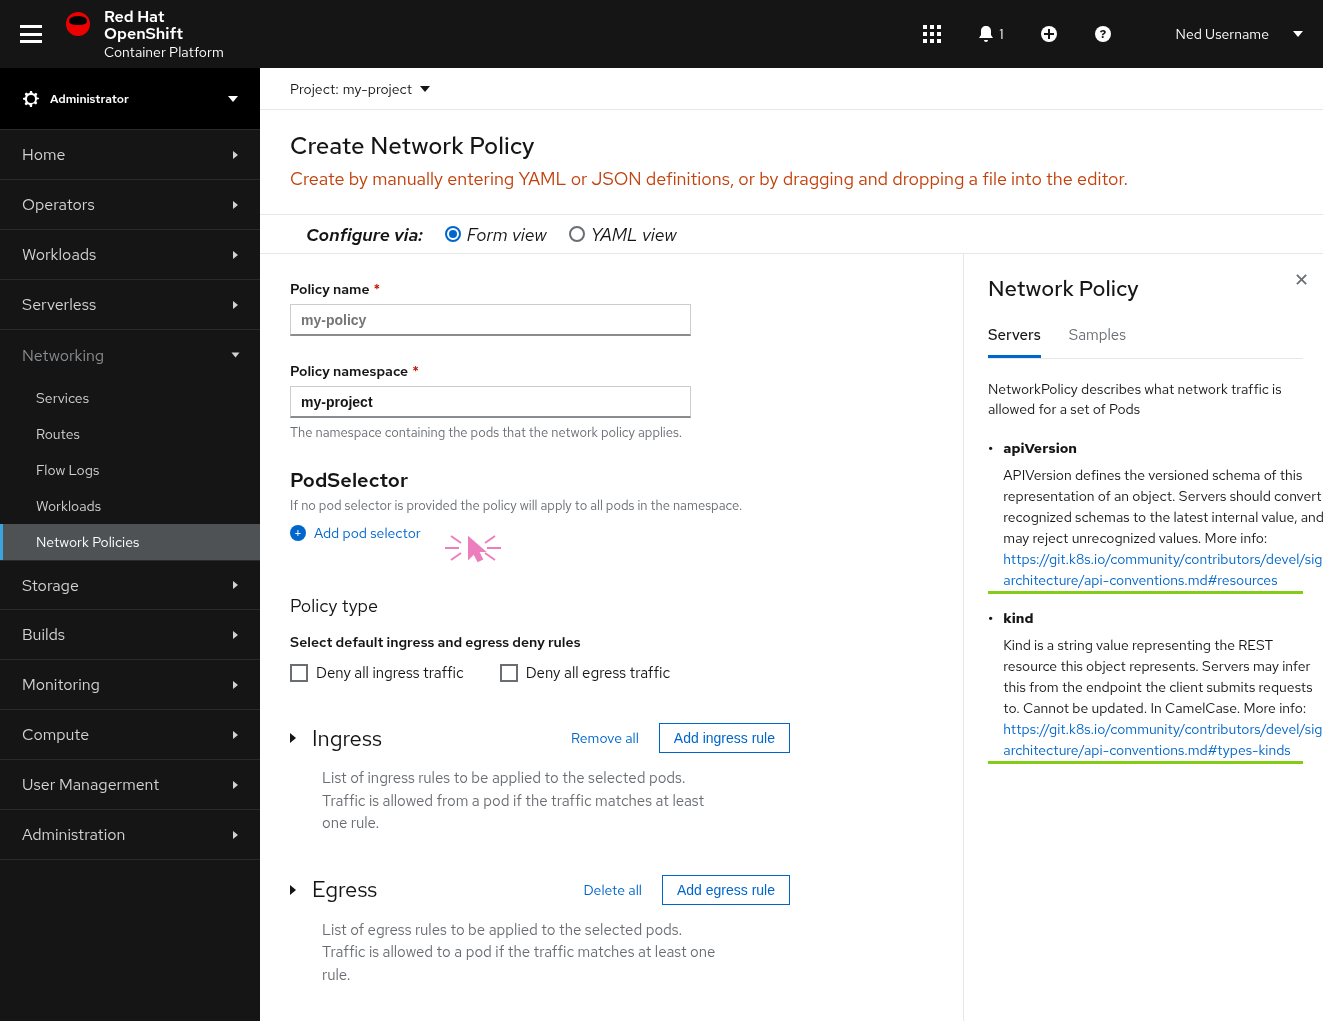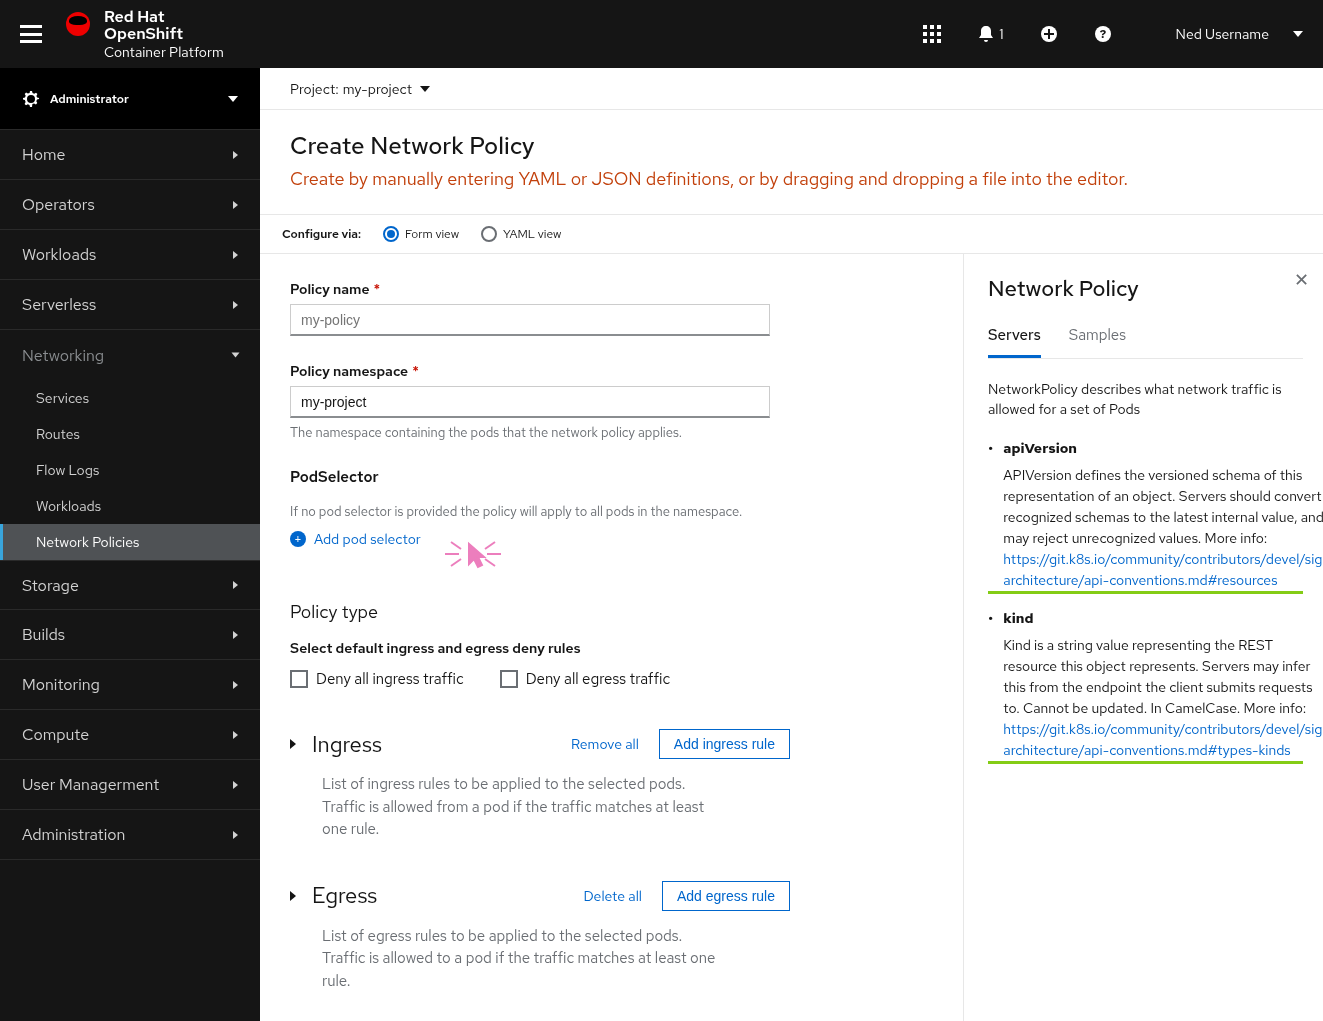--- a/index.html
+++ b/index.html
@@ -36,37 +36,37 @@
 .sub-item{height:36px;display:flex;align-items:center;padding-left:36px;font-size:14px;color:#d2d2d2;cursor:pointer;}
 .sub-item.active{background:#4f5255;color:#fff;border-left:3px solid #39a5dc;padding-left:33px;}
 
 
 .main{flex:1;background:#fff;display:flex;flex-direction:column;overflow:hidden;}
 .proj-bar{height:42px;display:flex;align-items:center;padding:0 30px;border-bottom:1px solid #e7e7e7;font-size:14px;gap:4px;}
 .proj-caret{width:0;height:0;border-left:5px solid transparent;border-right:5px solid transparent;border-top:6px solid #151515;margin-left:4px;}
 .content-head{padding:20px 30px 24px;}
 .page-title{font-size:24px;font-weight:500;margin-bottom:6px;}
 .page-sub{font-size:18px;color:#c2410c;}
-.view-row{height:40px;display:flex;align-items:center;padding:0 22px;border-top:1px solid #e7e7e7;border-bottom:1px solid #e7e7e7;gap:22px;font-size:12px;}
+.view-row{height:40px;display:flex;align-items:center;padding:0 46px;border-top:1px solid #e7e7e7;border-bottom:1px solid #e7e7e7;gap:22px;font-size:18px;font-style:italic;}
 .view-label{font-weight:600;}
 .radio{width:16px;height:16px;border:2px solid #0066cc;border-radius:50%;display:inline-flex;align-items:center;justify-content:center;margin-right:6px;vertical-align:middle;}
 .radio.checked::after{content:"";width:8px;height:8px;background:#0066cc;border-radius:50%;}
 .radio.unchecked{border-color:#6a6e73;}
 .radio-opt{display:flex;align-items:center;}
 
 .split{display:flex;flex:1;overflow:hidden;}
 .form-col{flex:1;padding:26px 30px;overflow:auto;}
 .schema-col{width:360px;border-left:1px solid #e7e7e7;padding:20px 20px 20px 24px;overflow:auto;position:relative;}
 
 .flabel{font-size:14px;font-weight:600;margin-bottom:6px;display:block;}
 .req{color:#c9190b;margin-left:4px;}
-.finput{width:480px;height:32px;border:1px solid #ccc;border-bottom:2px solid #8a8d90;padding:0 10px;font-size:14px;color:#6a6e73;}
+.finput{width:401px;height:32px;border:1px solid #ccc;border-bottom:2px solid #8a8d90;padding:0 10px;font-size:14px;color:#6a6e73;font-weight:bold;}
 .fhelp{font-size:13px;color:#6a6e73;margin-top:6px;}
 .fg{margin-bottom:26px;}
-.section-title{font-size:15px;font-weight:600;margin-bottom:16px;}
+.section-title{font-size:20px;font-weight:600;margin-bottom:4px;}
 .link-btn{color:#0066cc;font-size:14px;display:inline-flex;align-items:center;gap:8px;cursor:pointer;}
 .plus-circle{width:16px;height:16px;border-radius:50%;background:#0066cc;color:#fff;display:inline-flex;align-items:center;justify-content:center;font-size:13px;line-height:1;}
 .pointer{display:inline-block;margin-left:20px;position:relative;top:4px;}
 .pointer svg{stroke:#ec7ebd;fill:none;stroke-width:2;}
 
 .policy-type-h{font-size:18px;font-weight:400;margin:26px 0 16px;}
 .deny-lbl{font-weight:600;font-size:14px;margin-bottom:12px;display:block;}
 .check-row{display:flex;gap:36px;align-items:center;}
 .cbox{width:18px;height:18px;border:2px solid #6a6e73;display:inline-block;margin-right:8px;vertical-align:middle;}
 .copt{display:flex;align-items:center;font-size:15px;}

